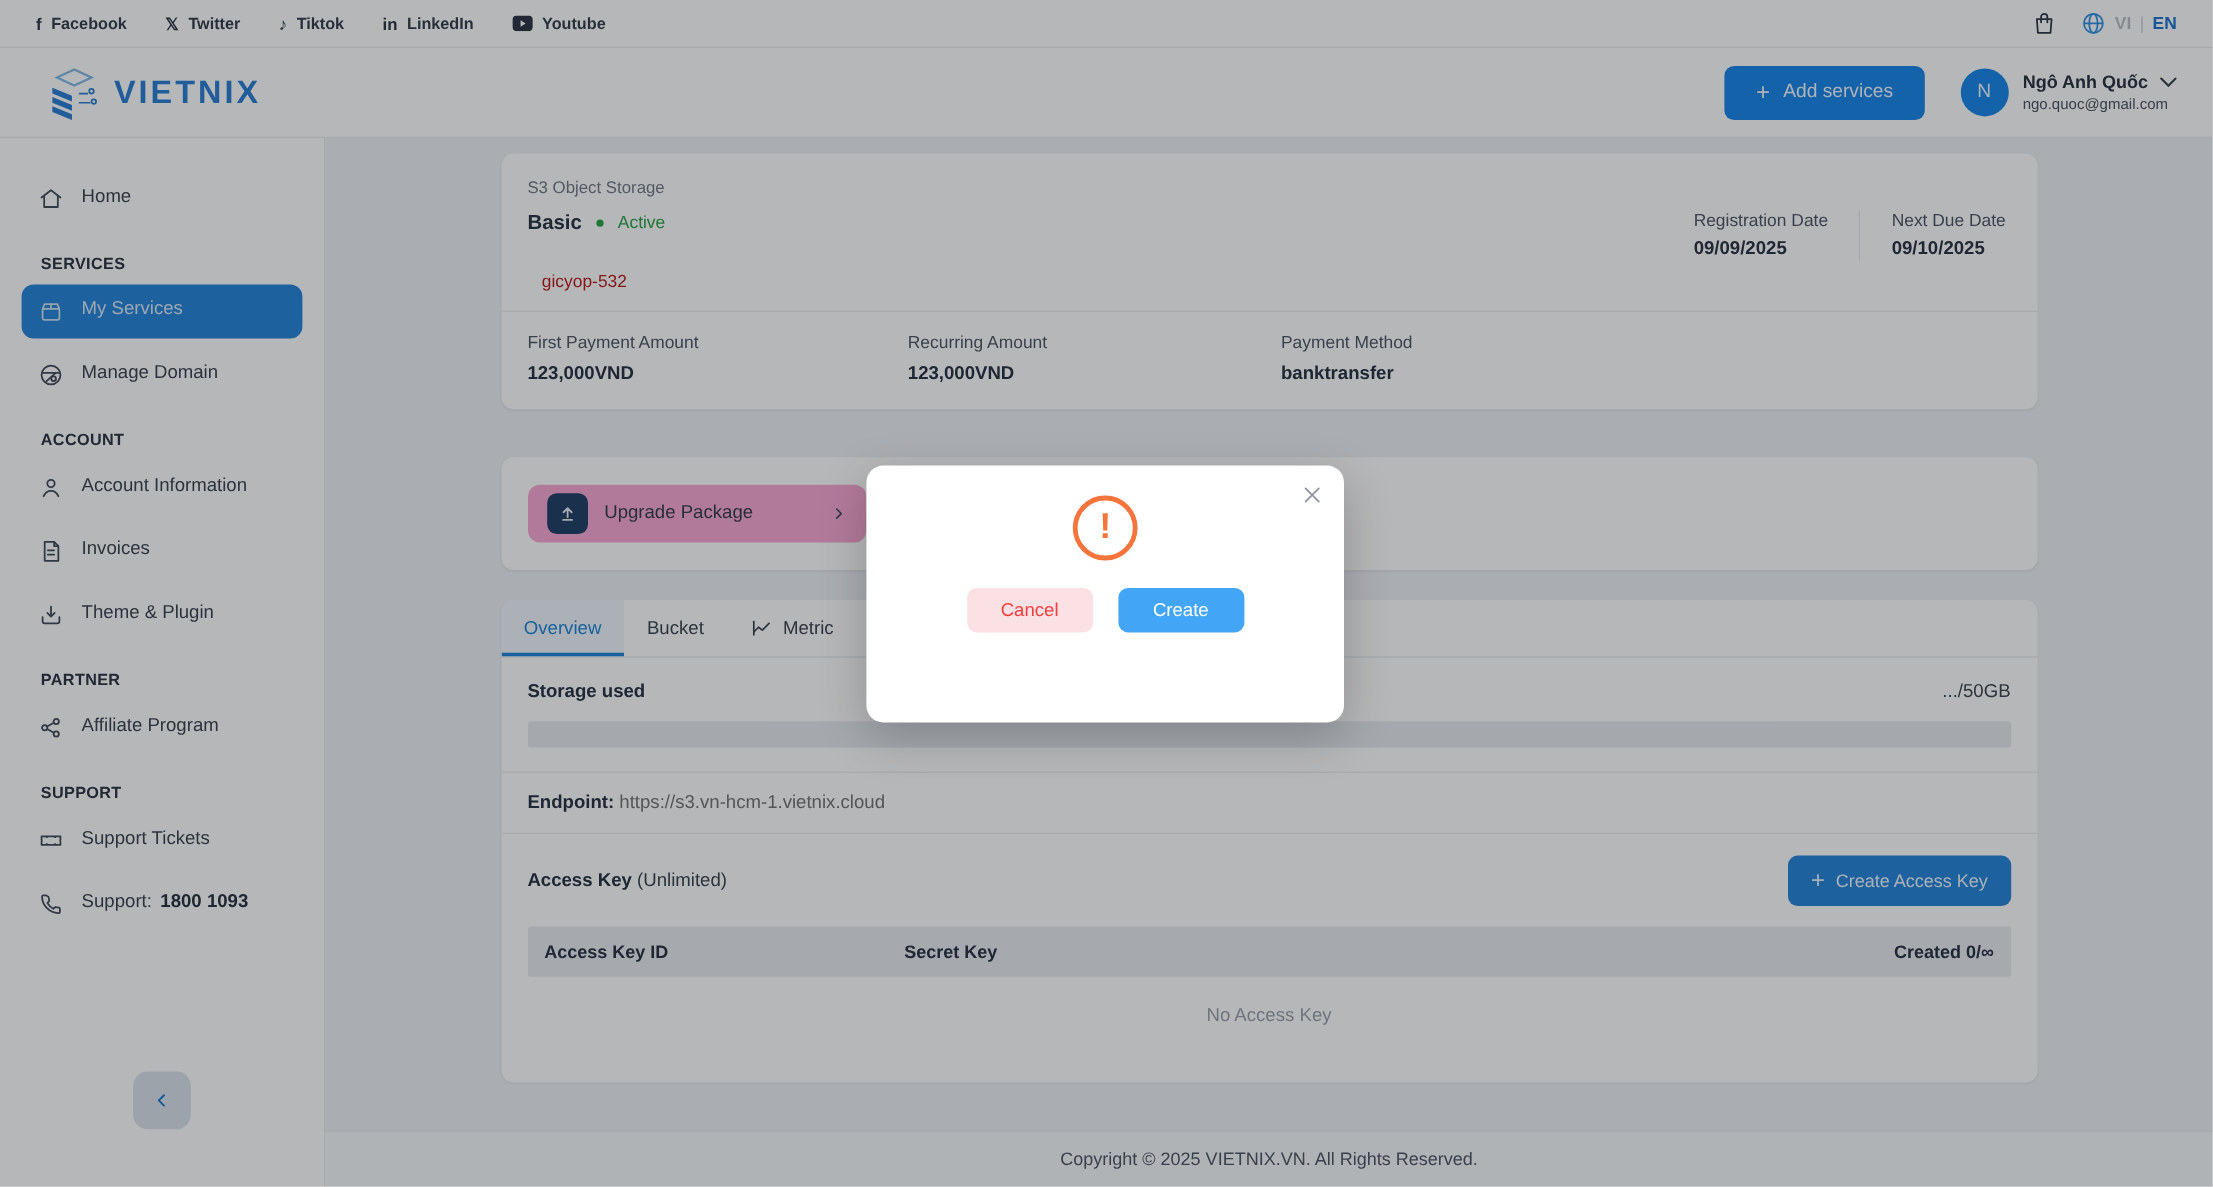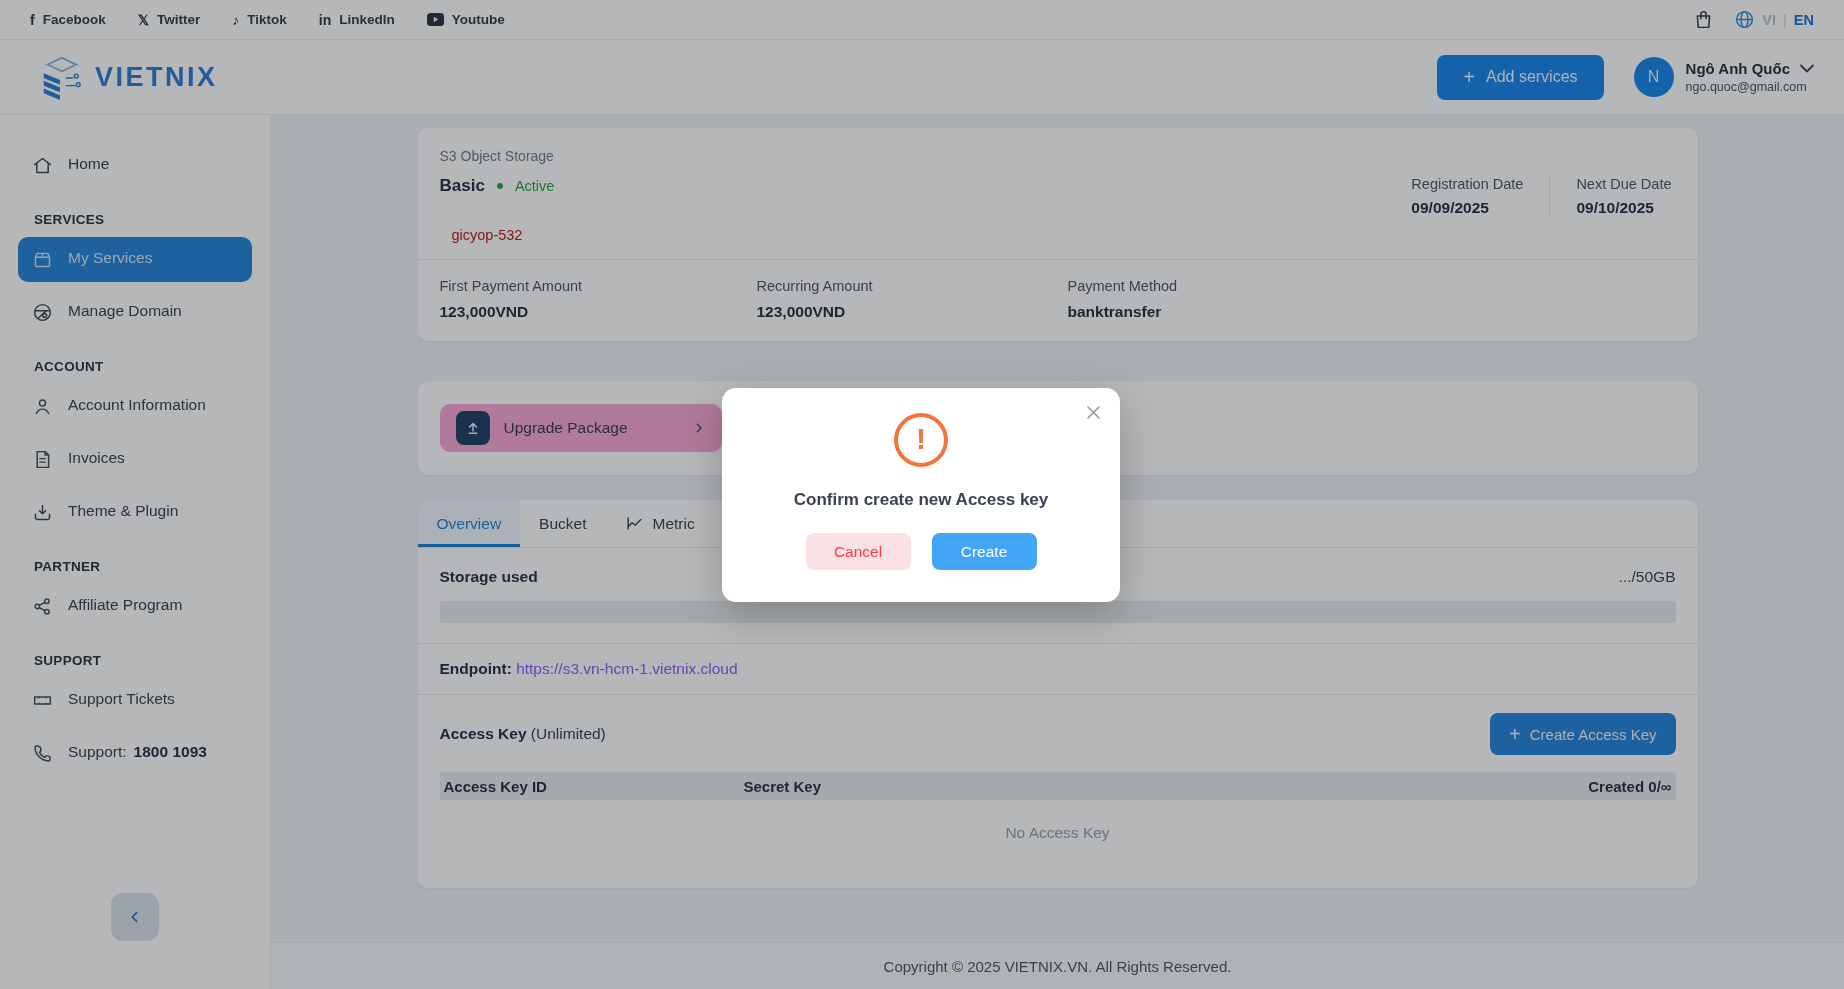--- a/index.html
+++ b/index.html
@@ -84,28 +84,28 @@
   .tab { padding:14px 19px; font-size:15.5px; color:#39434f; display:flex; align-items:center; gap:9px; cursor:pointer; }
   .tab.active { color:#1b84d8; background:#f0f7fc; box-shadow:inset 0 -3px 0 #1b84d8; border-top-left-radius:10px; }
   .tab-body { padding:20px 22px 0; }
   .storage-row { display:flex; justify-content:space-between; align-items:center; }
   .storage-label { font-size:15.5px; font-weight:700; color:#273043; }
   .storage-value { font-size:15.5px; color:#39434f; }
   .progress { height:22px; background:#e7ebf0; border-radius:3px; margin-top:15px; }
   .full-div { border:none; border-top:1px solid #e8eaee; margin:20px -22px 0; }
   .endpoint-row { padding:16px 0; font-size:15.5px; }
   .endpoint-label { font-weight:700; color:#273043; }
-  .endpoint-url { color:#8b5cf6; }
+  .endpoint-url { color:#737373; }
   .access-row { display:flex; align-items:center; margin-top:18px; }
   .access-title { font-size:15.5px; color:#39434f; }
   .access-title b { color:#273043; }
   .btn-create-key { margin-left:auto; background:#2584db; color:#eef5fc; border:none; border-radius:8px; height:42px;
                     padding:0 19px; font-size:15px; display:flex; align-items:center; gap:9px; cursor:pointer; font-family:inherit; }
-  .table-head { margin-top:17px; background:#e9ebef; border-radius:2px; height:28px; display:grid;
-                grid-template-columns:300px 1fr max-content; align-items:center; padding:0 4px;
+  .table-head { margin-top:17px; background:#e9ebef; border-radius:2px; height:42px; display:grid;
+                grid-template-columns:300px 1fr max-content; align-items:center; padding:0 14px;
                 font-size:15px; font-weight:700; color:#273043; }
   .empty-row { text-align:center; color:#98a0ab; font-size:15.5px; padding:24px 0 46px; }
 
   
   .footer { position:absolute; left:0; right:0; bottom:0; height:47px; background:#f7f9fb; border-top:1px solid #e5e8ec;
             display:flex; align-items:center; justify-content:center; font-size:15px; color:#4d5665; }
 
   
   .overlay { position:absolute; inset:0; background:rgba(13,16,20,.30); z-index:50; }
   .modal { position:absolute; left:722px; top:388px; width:398px; height:214px; background:#fff; border-radius:14px;
@@ -438,18 +438,17 @@
 <div class="overlay"></div>
 <div class="modal">
   <span class="modal-close">
     <svg width="19" height="19" viewBox="0 0 24 24" fill="none" stroke="#8b93a0" stroke-width="1.8" stroke-linecap="round">
         <path d="M5 5l14 14M19 5 5 19"></path>
       </svg>
   </span>
   <div class="warn-circle">
     <span class="warn-mark">!</span>
   </div>
-  <div class="modal-title">Confirm create new Access key</div>
   <div class="modal-actions">
     <button class="btn-cancel">Cancel</button>
     <button class="btn-create">Create</button>
   </div>
 </div>
 
 </body></html>

